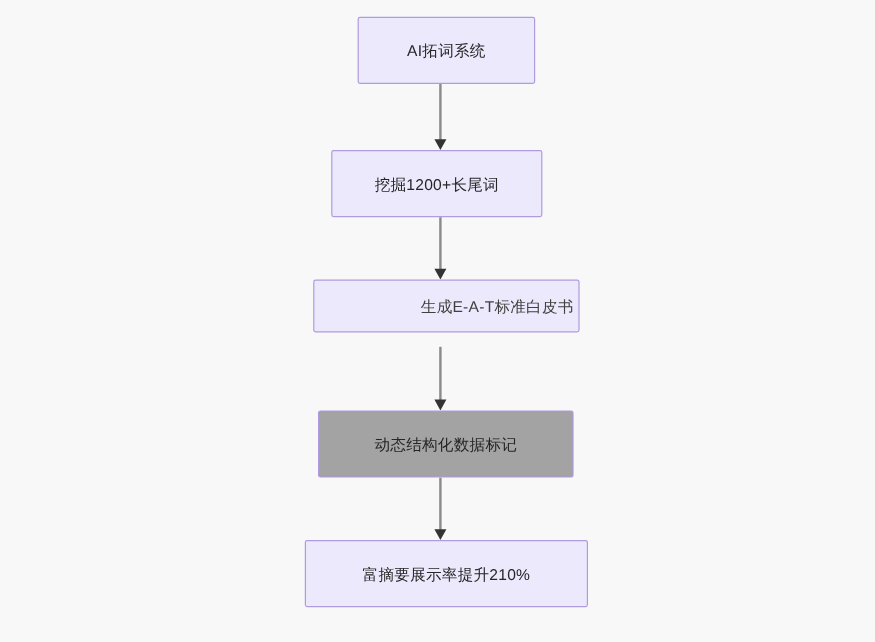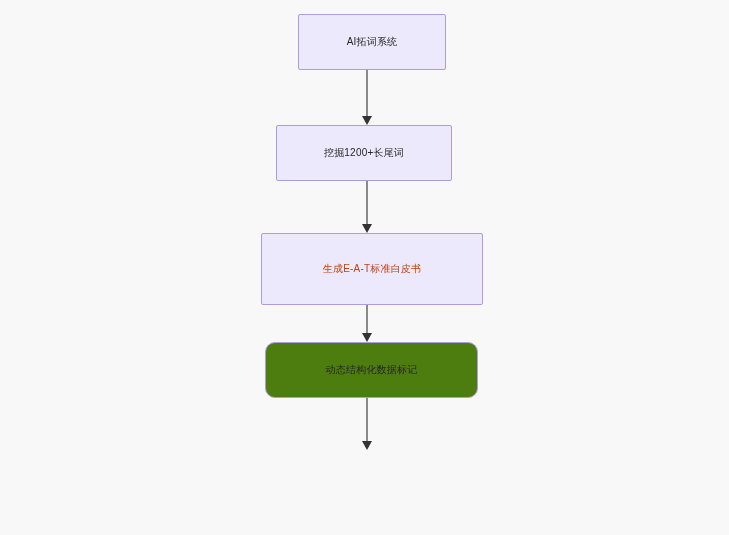--- a/index.html
+++ b/index.html
@@ -22,21 +22,21 @@
   .node {
     position: absolute;
     box-sizing: border-box;
     background: #ece9fc;
     border: 1.4px solid #b09ae0;
     border-radius: 2px;
     display: flex;
     align-items: center;
     justify-content: center;
     color: #262626;
-    font-size: 10px;
+    font-size: 13px;
     line-height: 1;
     letter-spacing: 0.2px;
     white-space: nowrap;
   }
   .node-label {
     display: block;
     padding: 0 4px;
   }
   .edge {
     position: absolute;
@@ -82,20 +82,23 @@
     <div class="edge-line" style="height: 45px; background: rgb(138, 138, 138);"></div>
     <div class="edge-head" style="border-top-color: rgb(51, 51, 51);"></div>
   </div>
 
   <div class="node" id="node-0" style="left: 298px; top: 14px; width: 148px; height: 56px; background: rgb(236, 233, 252); border-color: rgb(176, 154, 224); color: rgb(38, 38, 38);">
     <span class="node-label">AI拓词系统</span>
   </div>
   <div class="node" id="node-1" style="left: 276px; top: 125px; width: 176px; height: 56px; background: rgb(236, 233, 252); border-color: rgb(176, 154, 224); color: rgb(38, 38, 38);">
     <span class="node-label">挖掘1200+长尾词</span>
   </div>
-  <div class="node" id="node-2" style="left: 261px; top: 233px; width: 222px; height: 72px; background: rgb(236, 233, 252); border-color: rgb(176, 154, 224); color: #c2410c;">
+  <div class="node" id="node-2" style="left: 261px; top: 233px; width: 222px; height: 44px; background: rgb(236, 233, 252); border-color: rgb(176, 154, 224); color: #404040; justify-content: flex-end;">
     <span class="node-label">生成E-A-T标准白皮书</span>
   </div>
-  <div class="node" id="node-3" style="left: 265px; top: 342px; width: 213px; height: 56px; background: #4d7c0f; border-color: rgb(176, 154, 224); color: rgb(38, 38, 38); border-radius: 10px;">
+  <div class="node" id="node-3" style="left: 265px; top: 342px; width: 213px; height: 56px; background: #a3a3a3; border-color: rgb(176, 154, 224); color: rgb(38, 38, 38);">
     <span class="node-label">动态结构化数据标记</span>
+  </div>
+  <div class="node" id="node-4" style="left: 254px; top: 450px; width: 236px; height: 56px; background: rgb(236, 233, 252); border-color: rgb(176, 154, 224); color: rgb(38, 38, 38);">
+    <span class="node-label">富摘要展示率提升210%</span>
   </div>
 
 </div>
 
 </body></html>

